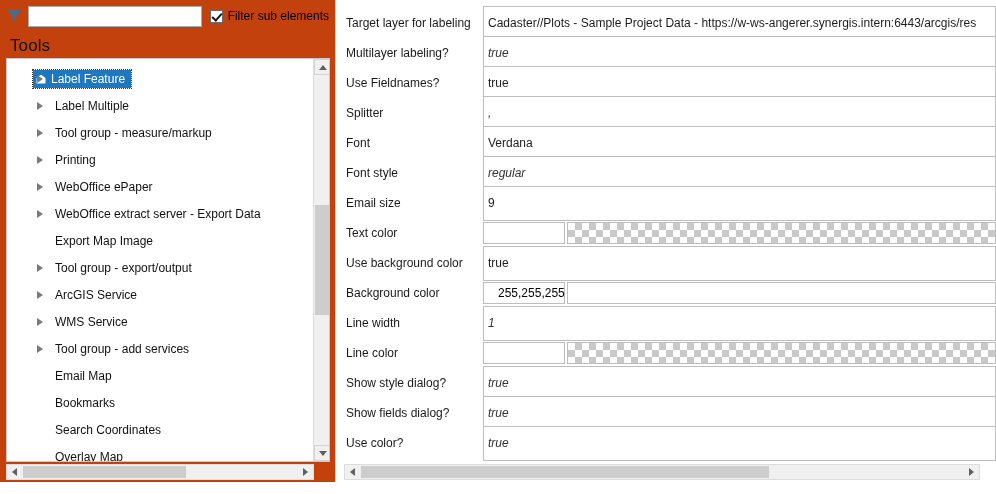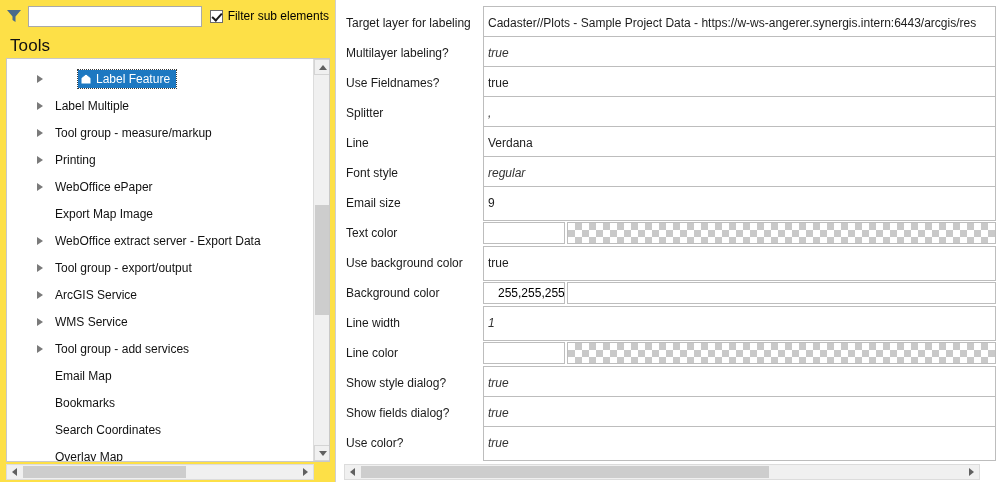--- a/index.html
+++ b/index.html
@@ -17,21 +17,21 @@
     width: 996px; height: 494px;
     display: flex;
     background: #ffffff;
   }
 
   
   .left-panel {
     position: relative;
     width: 336px;
     height: 494px;
-    background: #fde047;
+    background: #c2410c;
     border-right: 1px solid #cfcfcf;
     flex: 0 0 336px;
   }
   .filter-row {
     display: flex;
     align-items: center;
     height: 28px;
     padding: 4px 6px 0 6px;
   }
   .funnel-icon {
@@ -121,21 +121,20 @@
   .tree-item .label-text {
     padding-left: 22px;
   }
   .tree-item.selected .label-inner {
     background: #1d78c1;
     color: #ffffff;
     padding: 2px 6px 2px 2px;
     display: inline-flex;
     align-items: center;
     outline: 1px dotted #3a3a3a;
-    margin-left: 45px;
   }
   .tag-icon {
     width: 12px; height: 12px;
     margin-right: 4px;
     display: inline-block;
     flex: 0 0 12px;
   }
 
   
   .v-scroll {
@@ -390,26 +389,26 @@
           <span class="arrow"></span>
           <span class="label-text">Printing</span>
         </div>
 
         <div class="tree-item">
           <span class="arrow"></span>
           <span class="label-text">WebOffice ePaper</span>
         </div>
 
         <div class="tree-item">
+          <span class="arrow"></span>
+          <span class="label-text">WebOffice extract server - Export Data</span>
+        </div>
+
+        <div class="tree-item">
           <span class="label-text">Export Map Image</span>
-        </div>
-
-        <div class="tree-item">
-          <span class="arrow"></span>
-          <span class="label-text">WebOffice extract server - Export Data</span>
         </div>
 
         <div class="tree-item">
           <span class="arrow"></span>
           <span class="label-text">Tool group - export/output</span>
         </div>
 
         <div class="tree-item">
           <span class="arrow"></span>
           <span class="label-text">ArcGIS Service</span>
@@ -474,21 +473,21 @@
         <div class="prop-label">Use Fieldnames?</div>
         <div class="prop-field plain">true</div>
       </div>
 
       <div class="prop-row">
         <div class="prop-label">Splitter</div>
         <div class="prop-field italic">,</div>
       </div>
 
       <div class="prop-row">
-        <div class="prop-label">Line</div>
+        <div class="prop-label">Font</div>
         <div class="prop-field plain">Verdana</div>
       </div>
 
       <div class="prop-row">
         <div class="prop-label">Font style</div>
         <div class="prop-field italic">regular</div>
       </div>
 
       <div class="prop-row">
         <div class="prop-label">Email size</div>

